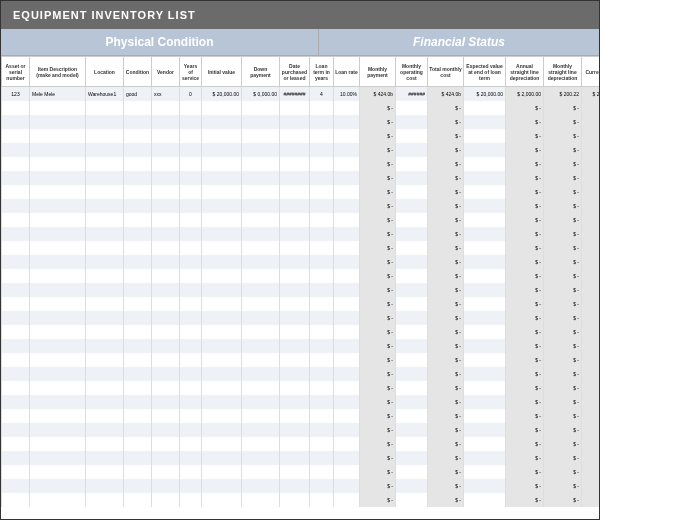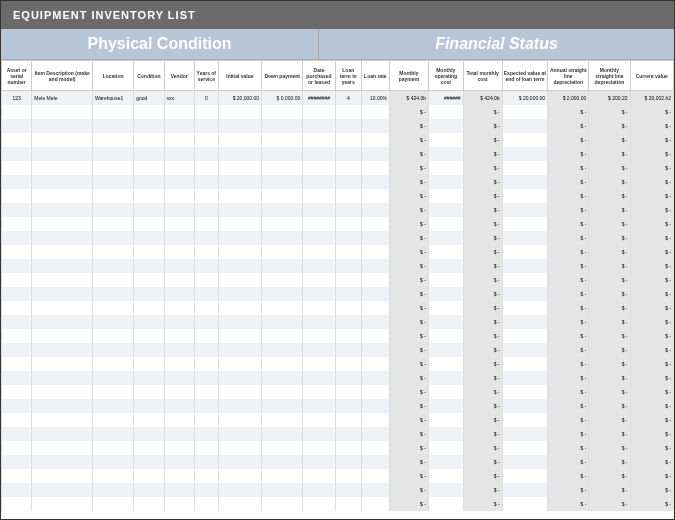--- a/index.html
+++ b/index.html
@@ -1,20 +1,20 @@
 <!DOCTYPE html>
 <html><head>
 <meta charset="utf-8">
 <style>
 * { box-sizing: border-box; margin: 0; padding: 0; }
 html, body { width: 675px; height: 520px; font-family: Arial, sans-serif; background: #fff; }
-.sheet { width: 675px; height: 520px; border: 1px solid #333; background: #fff; overflow: hidden; }
+.sheet { width: 600px; height: 520px; border: 1px solid #333; background: #fff; overflow: hidden; }
 .title-bar { background: #6b6b6b; color: #fff; font-weight: bold; font-size: 11px; letter-spacing: 1px; padding: 8px 12px; }
 .section-row { display: flex; background: #b8c5d6; border-bottom: 1px solid #aaa; }
-.section { text-align: center; color: #fff; font-size: 16px; font-weight: bold; padding: 6px 16px; }
+.section { text-align: center; color: #fff; font-size: 12px; font-weight: bold; padding: 6px 16px; }
 .section.phys { flex: 0 0 318px; border-right: 1px solid #aaa; }
 .section.fin { flex: 1; font-style: italic; }
 table { border-collapse: collapse; width: 100%; table-layout: fixed; }
 th { background: #fff; border: 1px solid #ccc; font-size: 5px; font-weight: bold; color: #333; padding: 3px 1px; vertical-align: middle; line-height: 1.2; word-break: break-word; text-align: center; }
 tbody tr { height: 14px; }
 tbody tr:nth-child(odd) td { background: #eef2f7; }
 tbody tr:nth-child(even) td { background: #fff; }
 tbody td { border-left: 1px solid #ddd; border-right: 1px solid #ddd; font-size: 5px; text-align: center; color: #000; padding: 1px 1px; white-space: nowrap; overflow: hidden; }
 tbody td.shaded { background: #e5e5e5 !important; }
 tbody td.l { text-align: left; padding-left: 2px; }

